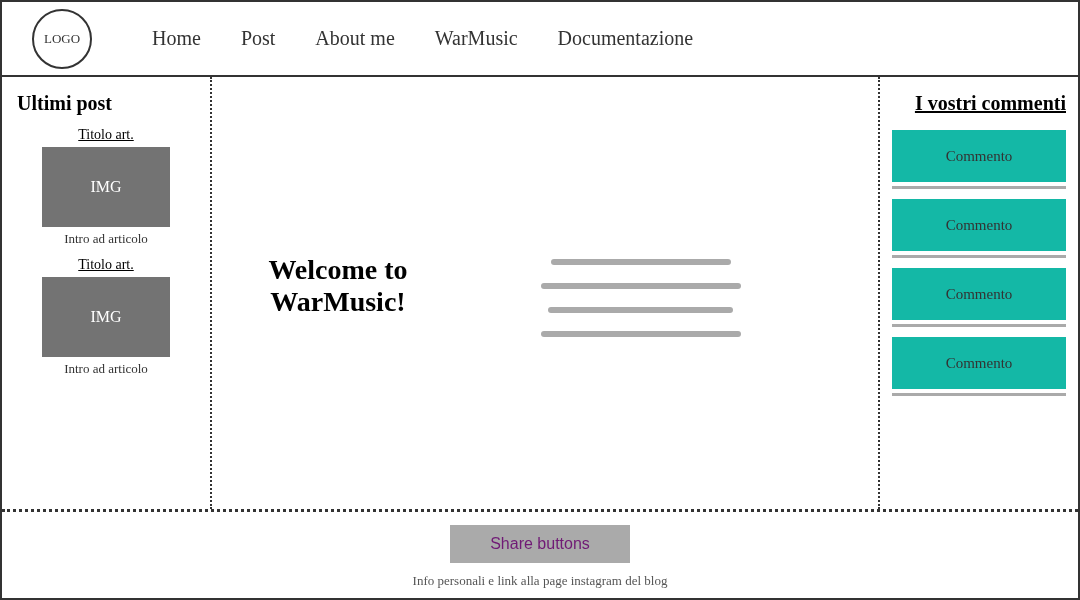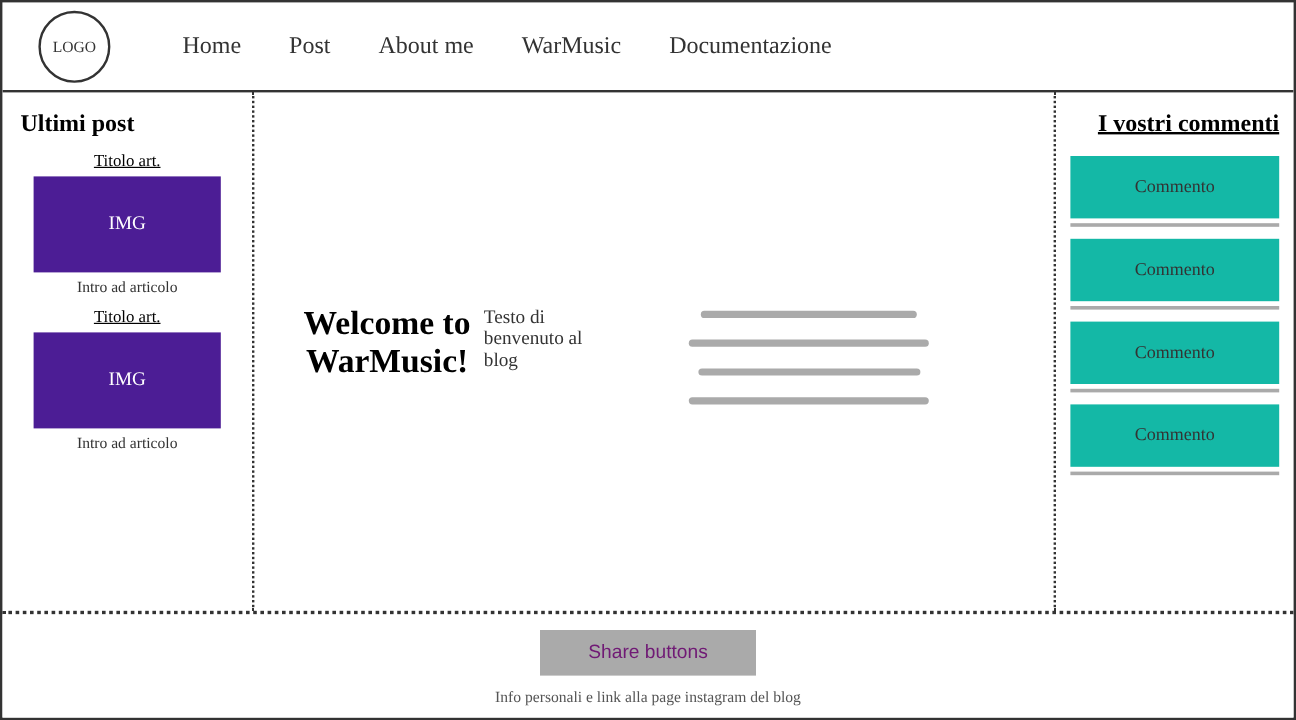--- a/index.html
+++ b/index.html
@@ -68,23 +68,23 @@
     }
     .article-title {
       font-size: 14px;
       text-decoration: underline;
       cursor: pointer;
       display: block;
       margin-bottom: 4px;
       text-align: center;
     }
     .article-img {
-      width: 156px;
+      width: 128px;
       height: 80px;
-      background: #4c1d95;
+      background: #737373;
       display: flex;
       align-items: center;
       justify-content: center;
       font-size: 16px;
       color: #fff;
       margin: 0 auto 4px;
     }
     .article-intro {
       font-size: 13px;
       text-align: center;
@@ -223,21 +223,20 @@
       <div class="article-img">
         <span>IMG</span>
       </div>
       <div class="article-intro">Intro ad articolo</div>
     </div>
 
   </aside>
 
   <section class="center-content">
     <h1 class="welcome-title">Welcome to WarMusic!</h1>
-    <p class="welcome-text">Testo di benvenuto al blog</p>
     <div class="content-lines">
       <div class="content-line line-1"></div>
       <div class="content-line line-2"></div>
       <div class="content-line line-3"></div>
       <div class="content-line line-4"></div>
     </div>
   </section>
 
   <aside class="sidebar-right">
     <h2 class="sidebar-right-title">I vostri commenti</h2>

